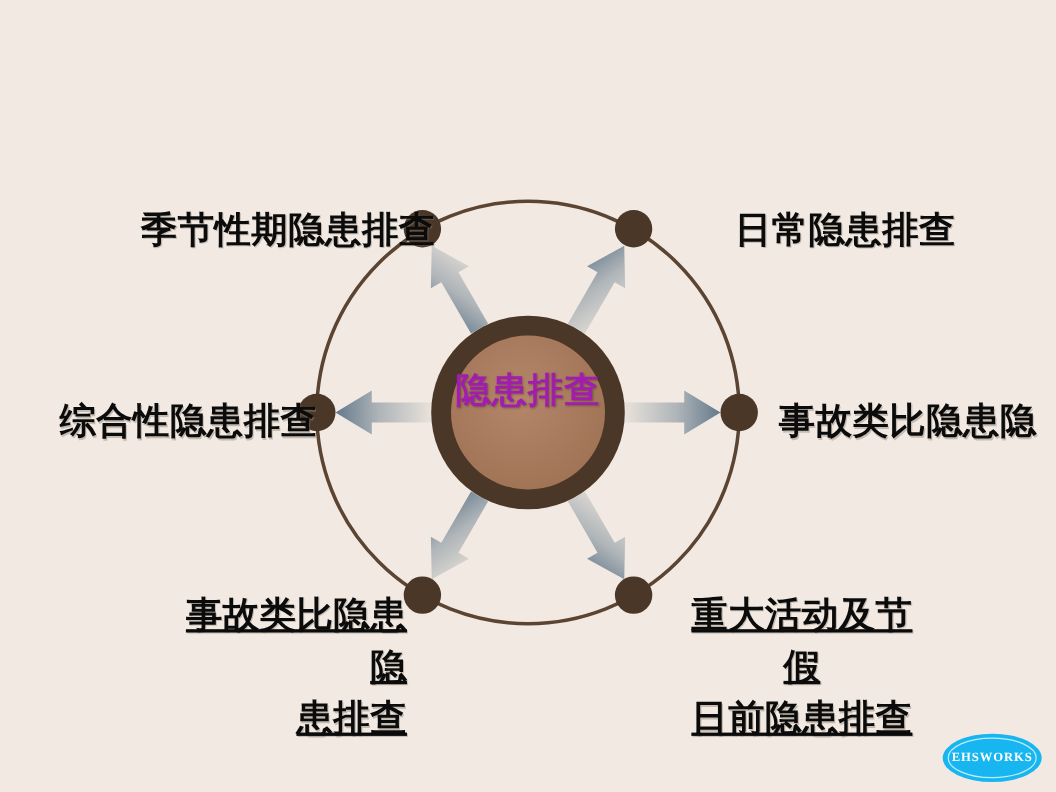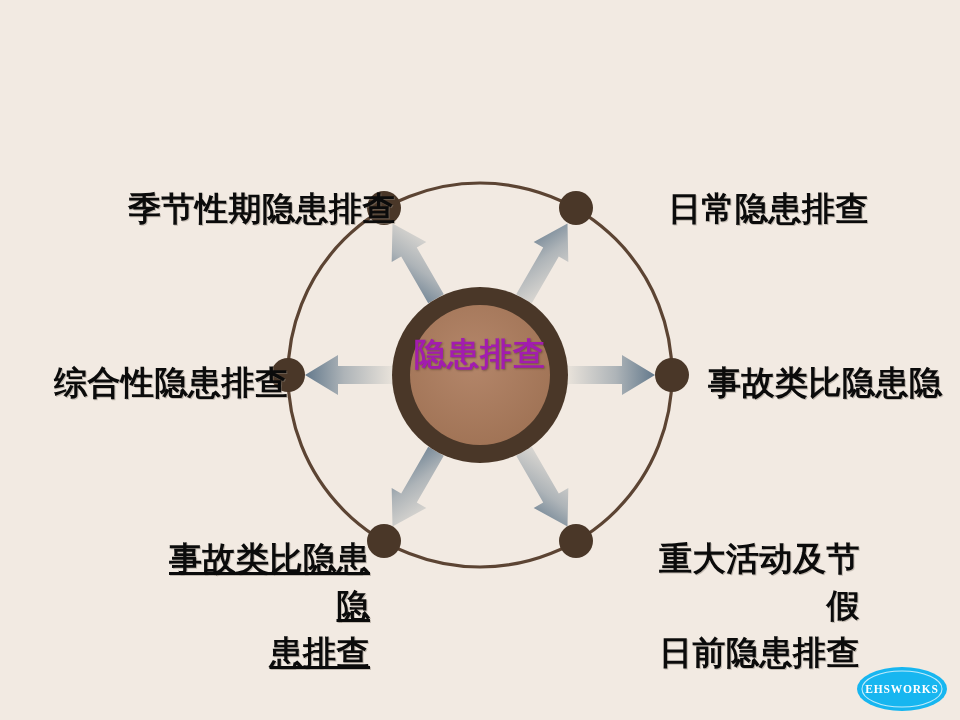--- a/index.html
+++ b/index.html
@@ -39,21 +39,21 @@
     letter-spacing: 0.5px;
     line-height: 1.42;
     white-space: pre-line;
     text-shadow: 1px 1px 0 rgba(140,130,120,0.45);
   }
   .label-tl { left: 128px;  top: 186px; text-align: left; }
   .label-tr { left: 620px;  top: 186px; text-align: left; margin-left: 48px; }
   .label-l  { left: 54px;   top: 360px; text-align: left; }
   .label-r  { left: 708px;  top: 360px; text-align: left; }
   .label-bl { left: 158px;  top: 536px; width: 212px; text-align: right; text-decoration: underline; }
-  .label-br { left: 630px;  top: 536px; width: 230px; text-align: right; }
+  .label-br { left: 614px;  top: 536px; width: 230px; text-align: center; text-decoration: underline; }
 
   
   .center-text {
     position: absolute;
     left: 380px;
     top: 330px;
     width: 200px;
     text-align: center;
     color: #a21caf;
     font-size: 32px;

